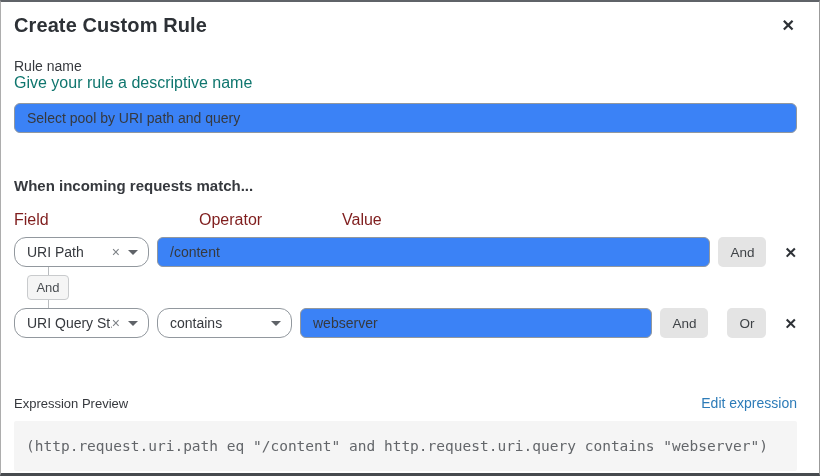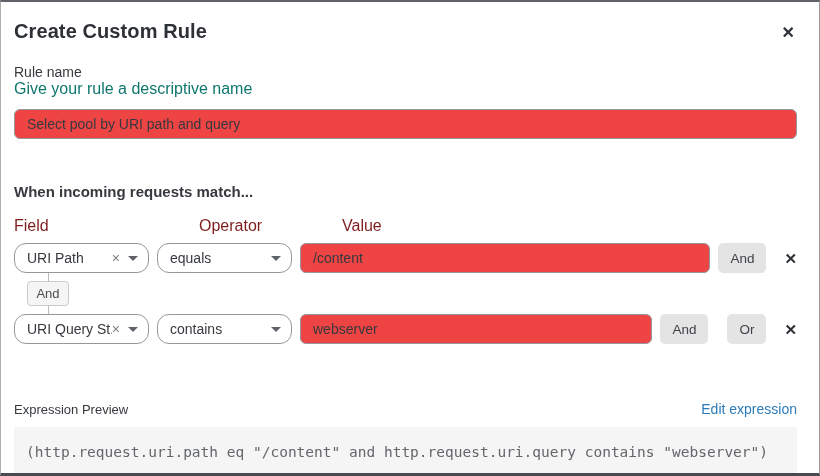--- a/index.html
+++ b/index.html
@@ -16,22 +16,22 @@
     border-left: 1px solid #adadad;
     border-right: 1px solid #9b9b9b;
     border-top: 2px solid #5f6368;
     border-bottom: 3px solid #474b4f;
     padding: 10px 22px 0 13px;
     overflow: hidden;
   }
   .title-row {
     display: flex;
     justify-content: space-between;
-    align-items: flex-end;
-    margin-top: 8px;
+    align-items: flex-start;
+    margin-top: 2px;
   }
   .dialog-title {
     font-size: 20px;
     font-weight: 700;
     color: #2d3136;
     letter-spacing: 0.1px;
   }
   .close-btn {
     font-size: 16px;
     font-weight: 700;
@@ -58,21 +58,21 @@
     width: 100%;
     height: 30px;
     border: 1px solid #9298
 9e;
     border: 1px solid #92989e;
     border-radius: 6px;
     padding: 0 12px;
     font-size: 14px;
     color: #36393e;
     font-family: "Liberation Sans", sans-serif;
-    background: #ef4444;
+    background: #3b82f6;
     outline: none;
   }
   .name-input { margin-top: 11px; }
   .section-heading {
     font-size: 15px;
     font-weight: 700;
     color: #36393e;
     margin-top: 44px;
   }
   .col-labels {
@@ -214,24 +214,20 @@
   <div class="col-labels">
     <div class="col-f">Field</div>
     <div class="col-o">Operator</div>
     <div class="col-v">Value</div>
   </div>
 
   <div class="cond-row">
     <div class="select-box">
       <span class="select-text">URI Path</span>
       <span class="clear-x">×</span>
-      <span class="caret"></span>
-    </div>
-    <div class="select-box">
-      <span class="select-text">equals</span>
       <span class="caret"></span>
     </div>
     <input class="text-input value-input" type="text" value="/content" style="">
     <button class="logic-btn">And</button>
     <button class="delete-x">✕</button>
   </div>
 
   <div class="connector">
     <div class="v-line"></div>
     <div class="and-chip">And</div>

